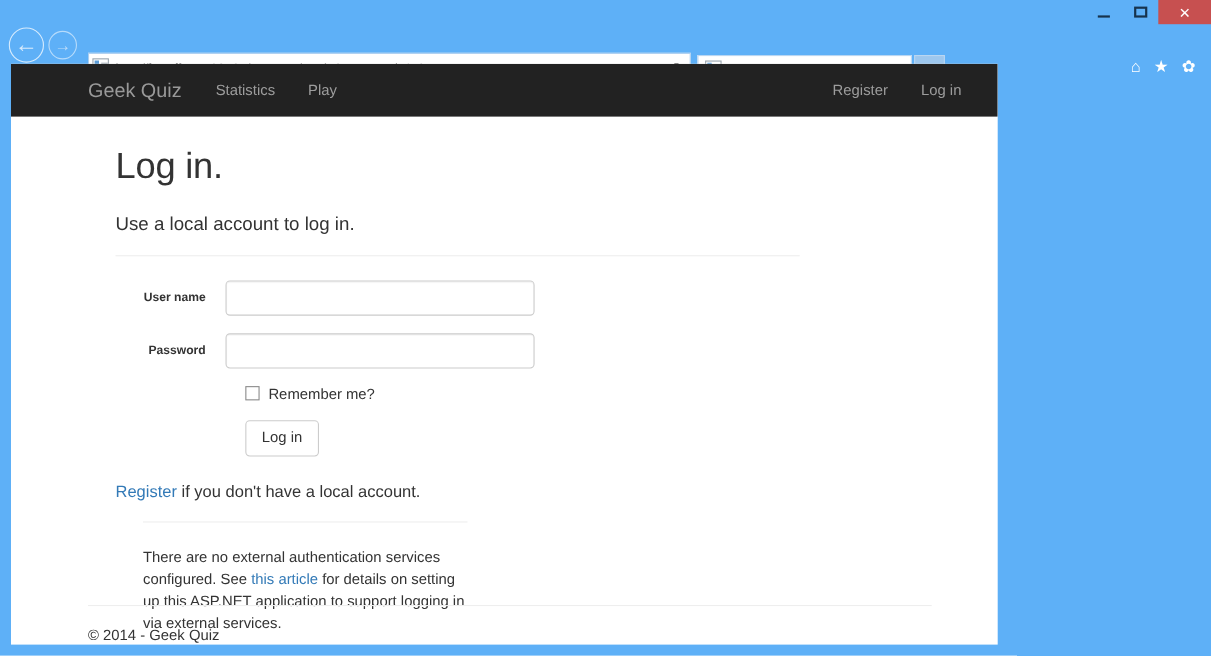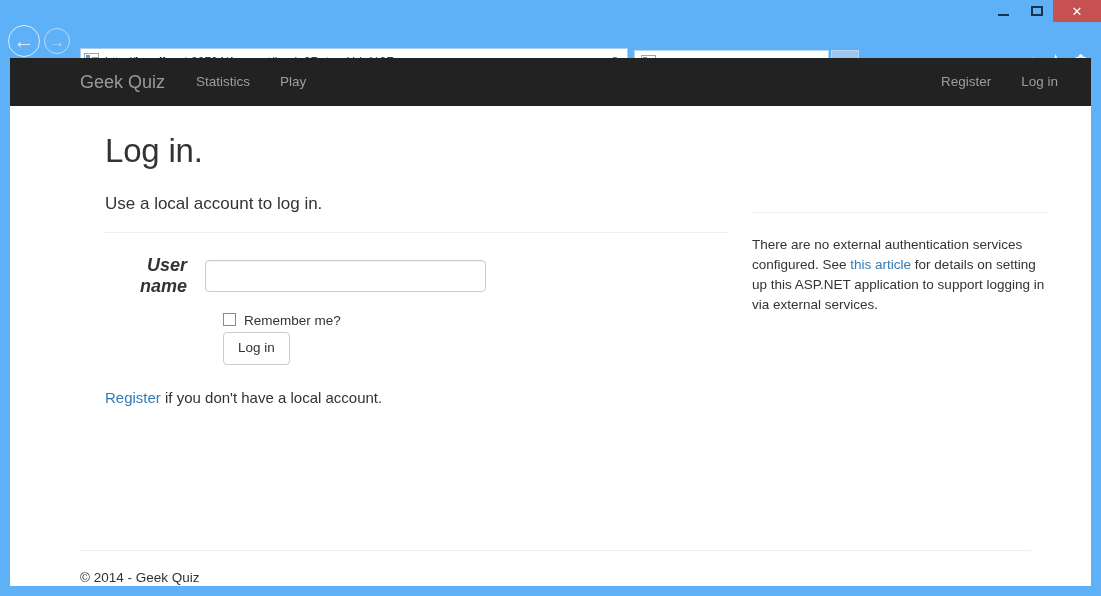--- a/index.html
+++ b/index.html
@@ -181,21 +181,21 @@
     align-items: center;
     gap: 12px;
     color: #ffffff;
     font-size: 15px;
   }
 
   
   .content {
     position: absolute;
     left: 10px; top: 58px;
-    width: 1081px; height: 528px;
+    width: 897px; height: 528px;
     background: #ffffff;
     overflow: hidden;
   }
 
   
   .sitenav {
     height: 48px;
     background: #222222;
     display: flex;
     align-items: center;
@@ -224,20 +224,21 @@
   .page-title {
     font-size: 33px;
     color: #333333;
     font-weight: normal;
     margin: 26px 0 0 0;
     letter-spacing: -0.2px;
   }
   .columns {
     display: flex;
     margin-top: 24px;
+    flex-direction: column;
   }
   .col-left { width: 622px; flex: 0 0 auto; }
   .col-right { width: 295px; flex: 0 0 auto; margin-left: 25px; }
 
   .section-title {
     font-size: 17px;
     color: #333333;
     font-weight: normal;
     margin: 0;
   }
@@ -251,43 +252,42 @@
   .form { margin-top: 22px; }
   .form-row {
     display: flex;
     align-items: center;
     margin-bottom: 16px;
   }
   .form-label {
     width: 100px;
     flex: 0 0 auto;
     text-align: right;
-    font-size: 18px;
+    font-size: 11px;
     font-weight: bold;
     color: #333333;
     padding-right: 18px;
-    font-style: italic;
   }
   .form-input {
     width: 281px;
     height: 32px;
     border: 1px solid #cccccc;
     border-radius: 4px;
     background: #ffffff;
     font-size: 13.5px;
     color: #555555;
     padding: 0 10px;
     outline: none;
     box-shadow: inset 0 1px 1px rgba(0,0,0,0.055);
   }
   .form-offset { margin-left: 118px; }
   .checkrow {
     display: flex;
     align-items: flex-start;
-    margin-bottom: 4px;
+    margin-bottom: 16px;
   }
   .checkbox {
     width: 13px; height: 13px;
     border: 1px solid #8b8b8b;
     background: #ffffff;
     flex: 0 0 auto;
   }
   .checklabel {
     font-size: 13.5px;
     color: #333333;
@@ -410,20 +410,24 @@
           <h3 class="section-title">Use a local account to log in.</h3>
           <hr class="rule">
 
           <div class="form">
 
             <div class="form-row">
               <label class="form-label">User name</label>
               <input class="form-input" type="text" value="" style="">
             </div>
 
+            <div class="form-row">
+              <label class="form-label">Password</label>
+              <input class="form-input" type="password" value="" style="">
+            </div>
 
             <div class="checkrow form-offset">
               <span class="checkbox"></span>
               <span class="checklabel">Remember me?</span>
             </div>
 
             <div class="form-offset">
               <button class="btn">Log in</button>
             </div>
 

